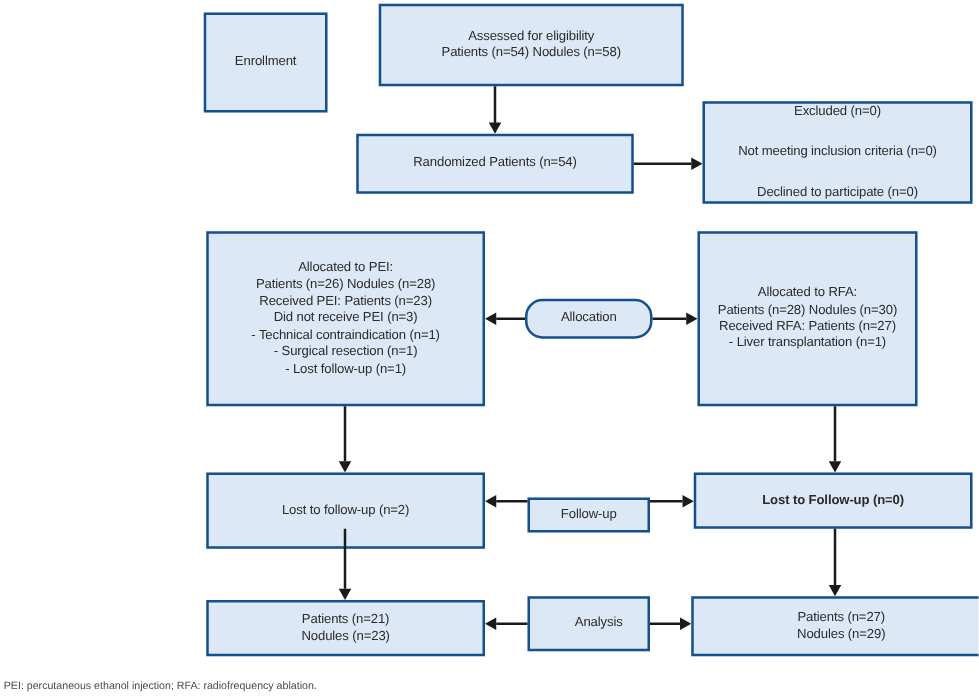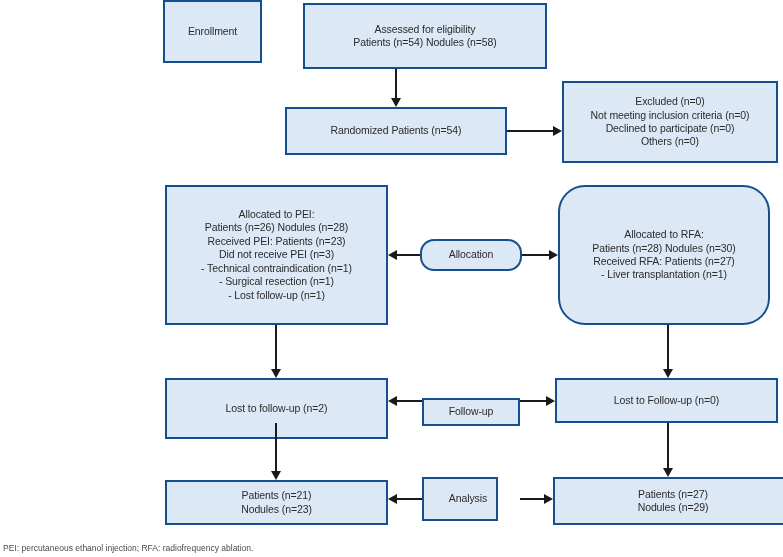--- a/index.html
+++ b/index.html
@@ -40,61 +40,60 @@
     font-size: 8.5px;
     color: #4a4a4a;
     letter-spacing: 0;
   }
 </style>
 </head>
 <body>
 
 <div class="canvas">
 
-  <div class="box" style="left:163px; top:0; width:99px; height:63px;">
+  <div class="box" style="left:163px; top:10px; width:99px; height:80px;">
     <div>Enrollment</div>
   </div>
 
   <div class="box" style="left:303px; top:3px; width:244px; height:66px;">
     <div>Assessed for eligibility</div>
     <div>Patients (n=54) Nodules (n=58)</div>
   </div>
 
   <div class="vline" style="left:395px; top:69px; height:30px;"></div>
   <div class="head down" style="left:391px; top:98px;"></div>
 
   <div class="box" style="left:285px; top:107px; width:222px; height:48px;">
     <div>Randomized Patients (n=54)</div>
   </div>
 
   <div class="hline" style="left:507px; top:130px; width:46px;"></div>
   <div class="head right" style="left:553px; top:126px;"></div>
 
-  <div class="box" style="left:562px; top:81px; width:216px; height:82px;">
+  <div class="box" style="left:562px; top:81px; width:216px; height:82px;justify-content:space-between;">
     <div>Excluded (n=0)</div>
     <div>Not meeting inclusion criteria (n=0)</div>
     <div>Declined to participate (n=0)</div>
-    <div>Others (n=0)</div>
   </div>
 
   <div class="box" style="left:165px; top:185px; width:223px; height:140px;">
     <div>Allocated to PEI:</div>
     <div>Patients (n=26) Nodules (n=28)</div>
     <div>Received PEI: Patients (n=23)</div>
     <div>Did not receive PEI (n=3)</div>
     <div>- Technical contraindication (n=1)</div>
     <div>- Surgical resection (n=1)</div>
     <div>- Lost follow-up (n=1)</div>
   </div>
 
   <div class="box" style="left:420px; top:239px; width:102px; height:32px;border-radius:14px;">
     <div>Allocation</div>
   </div>
 
-  <div class="box" style="left:558px; top:185px; width:212px; height:140px;border-radius:27px;">
+  <div class="box" style="left:558px; top:185px; width:176px; height:140px;">
     <div>Allocated to RFA:</div>
     <div>Patients (n=28) Nodules (n=30)</div>
     <div>Received RFA: Patients (n=27)</div>
     <div>- Liver transplantation (n=1)</div>
   </div>
 
   <div class="hline" style="left:397px; top:254px; width:23px;"></div>
   <div class="head left" style="left:388px; top:250px;"></div>
   <div class="hline" style="left:522px; top:254px; width:27px;"></div>
   <div class="head right" style="left:549px; top:250px;"></div>
@@ -105,40 +104,40 @@
   <div class="head down" style="left:663px; top:369px;"></div>
 
   <div class="box" style="left:165px; top:378px; width:223px; height:61px;">
     <div>Lost to follow-up (n=2)</div>
   </div>
 
   <div class="box" style="left:422px; top:398px; width:98px; height:28px;">
     <div>Follow-up</div>
   </div>
 
-  <div class="box" style="left:555px; top:378px; width:223px; height:45px;">
+  <div class="box" style="left:555px; top:378px; width:223px; height:45px;font-weight:bold;">
     <div>Lost to Follow-up (n=0)</div>
   </div>
 
   <div class="hline" style="left:397px; top:400px; width:25px;"></div>
   <div class="head left" style="left:388px; top:396px;"></div>
   <div class="hline" style="left:520px; top:400px; width:26px;"></div>
   <div class="head right" style="left:546px; top:396px;"></div>
 
   <div class="vline" style="left:275px; top:423px; height:48px;"></div>
   <div class="head down" style="left:271px; top:471px;"></div>
   <div class="vline" style="left:667px; top:423px; height:45px;"></div>
   <div class="head down" style="left:663px; top:468px;"></div>
 
   <div class="box" style="left:165px; top:480px; width:223px; height:45px;">
     <div>Patients (n=21)</div>
     <div>Nodules (n=23)</div>
   </div>
 
-  <div class="box" style="left:422px; top:477px; width:76px; height:44px;padding-left:16px;">
+  <div class="box" style="left:422px; top:477px; width:98px; height:44px;padding-left:16px;">
     <div>Analysis</div>
   </div>
 
   <div class="box" style="left:553px; top:477px; width:240px; height:48px;text-align:center;">
     <div>Patients (n=27)</div>
     <div>Nodules (n=29)</div>
   </div>
 
   <div class="hline" style="left:397px; top:498px; width:25px;"></div>
   <div class="head left" style="left:388px; top:494px;"></div>

